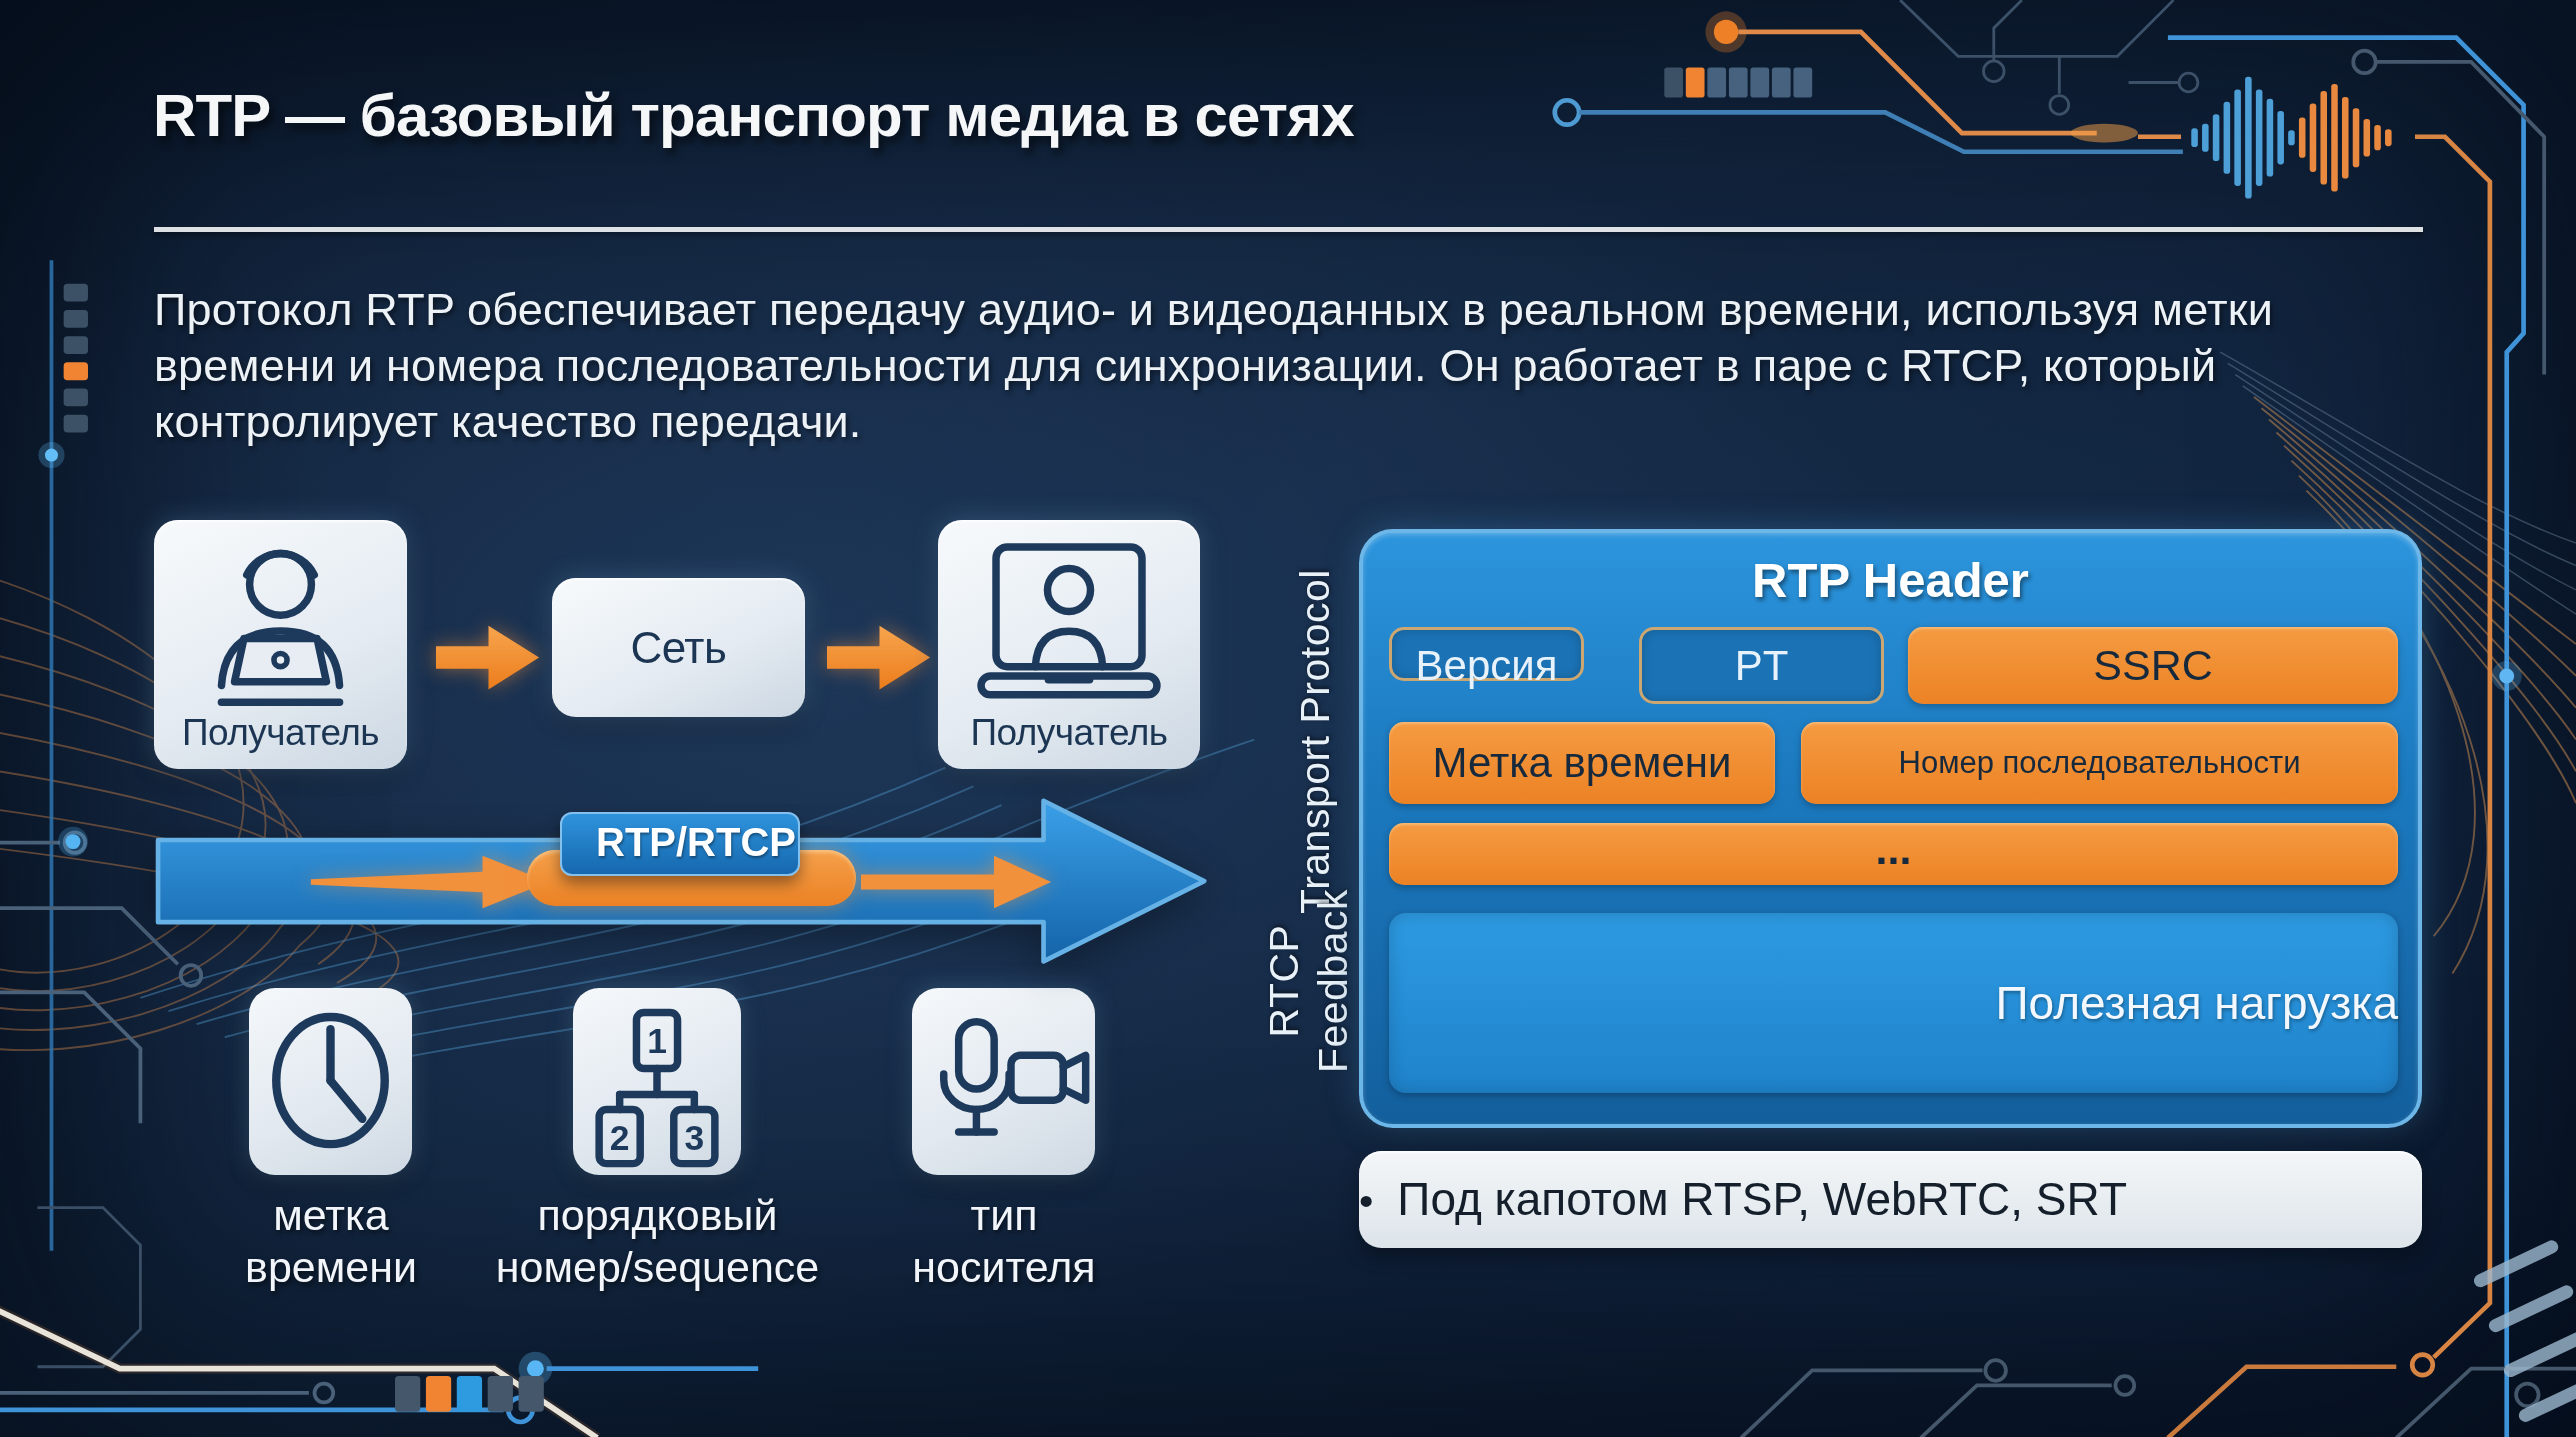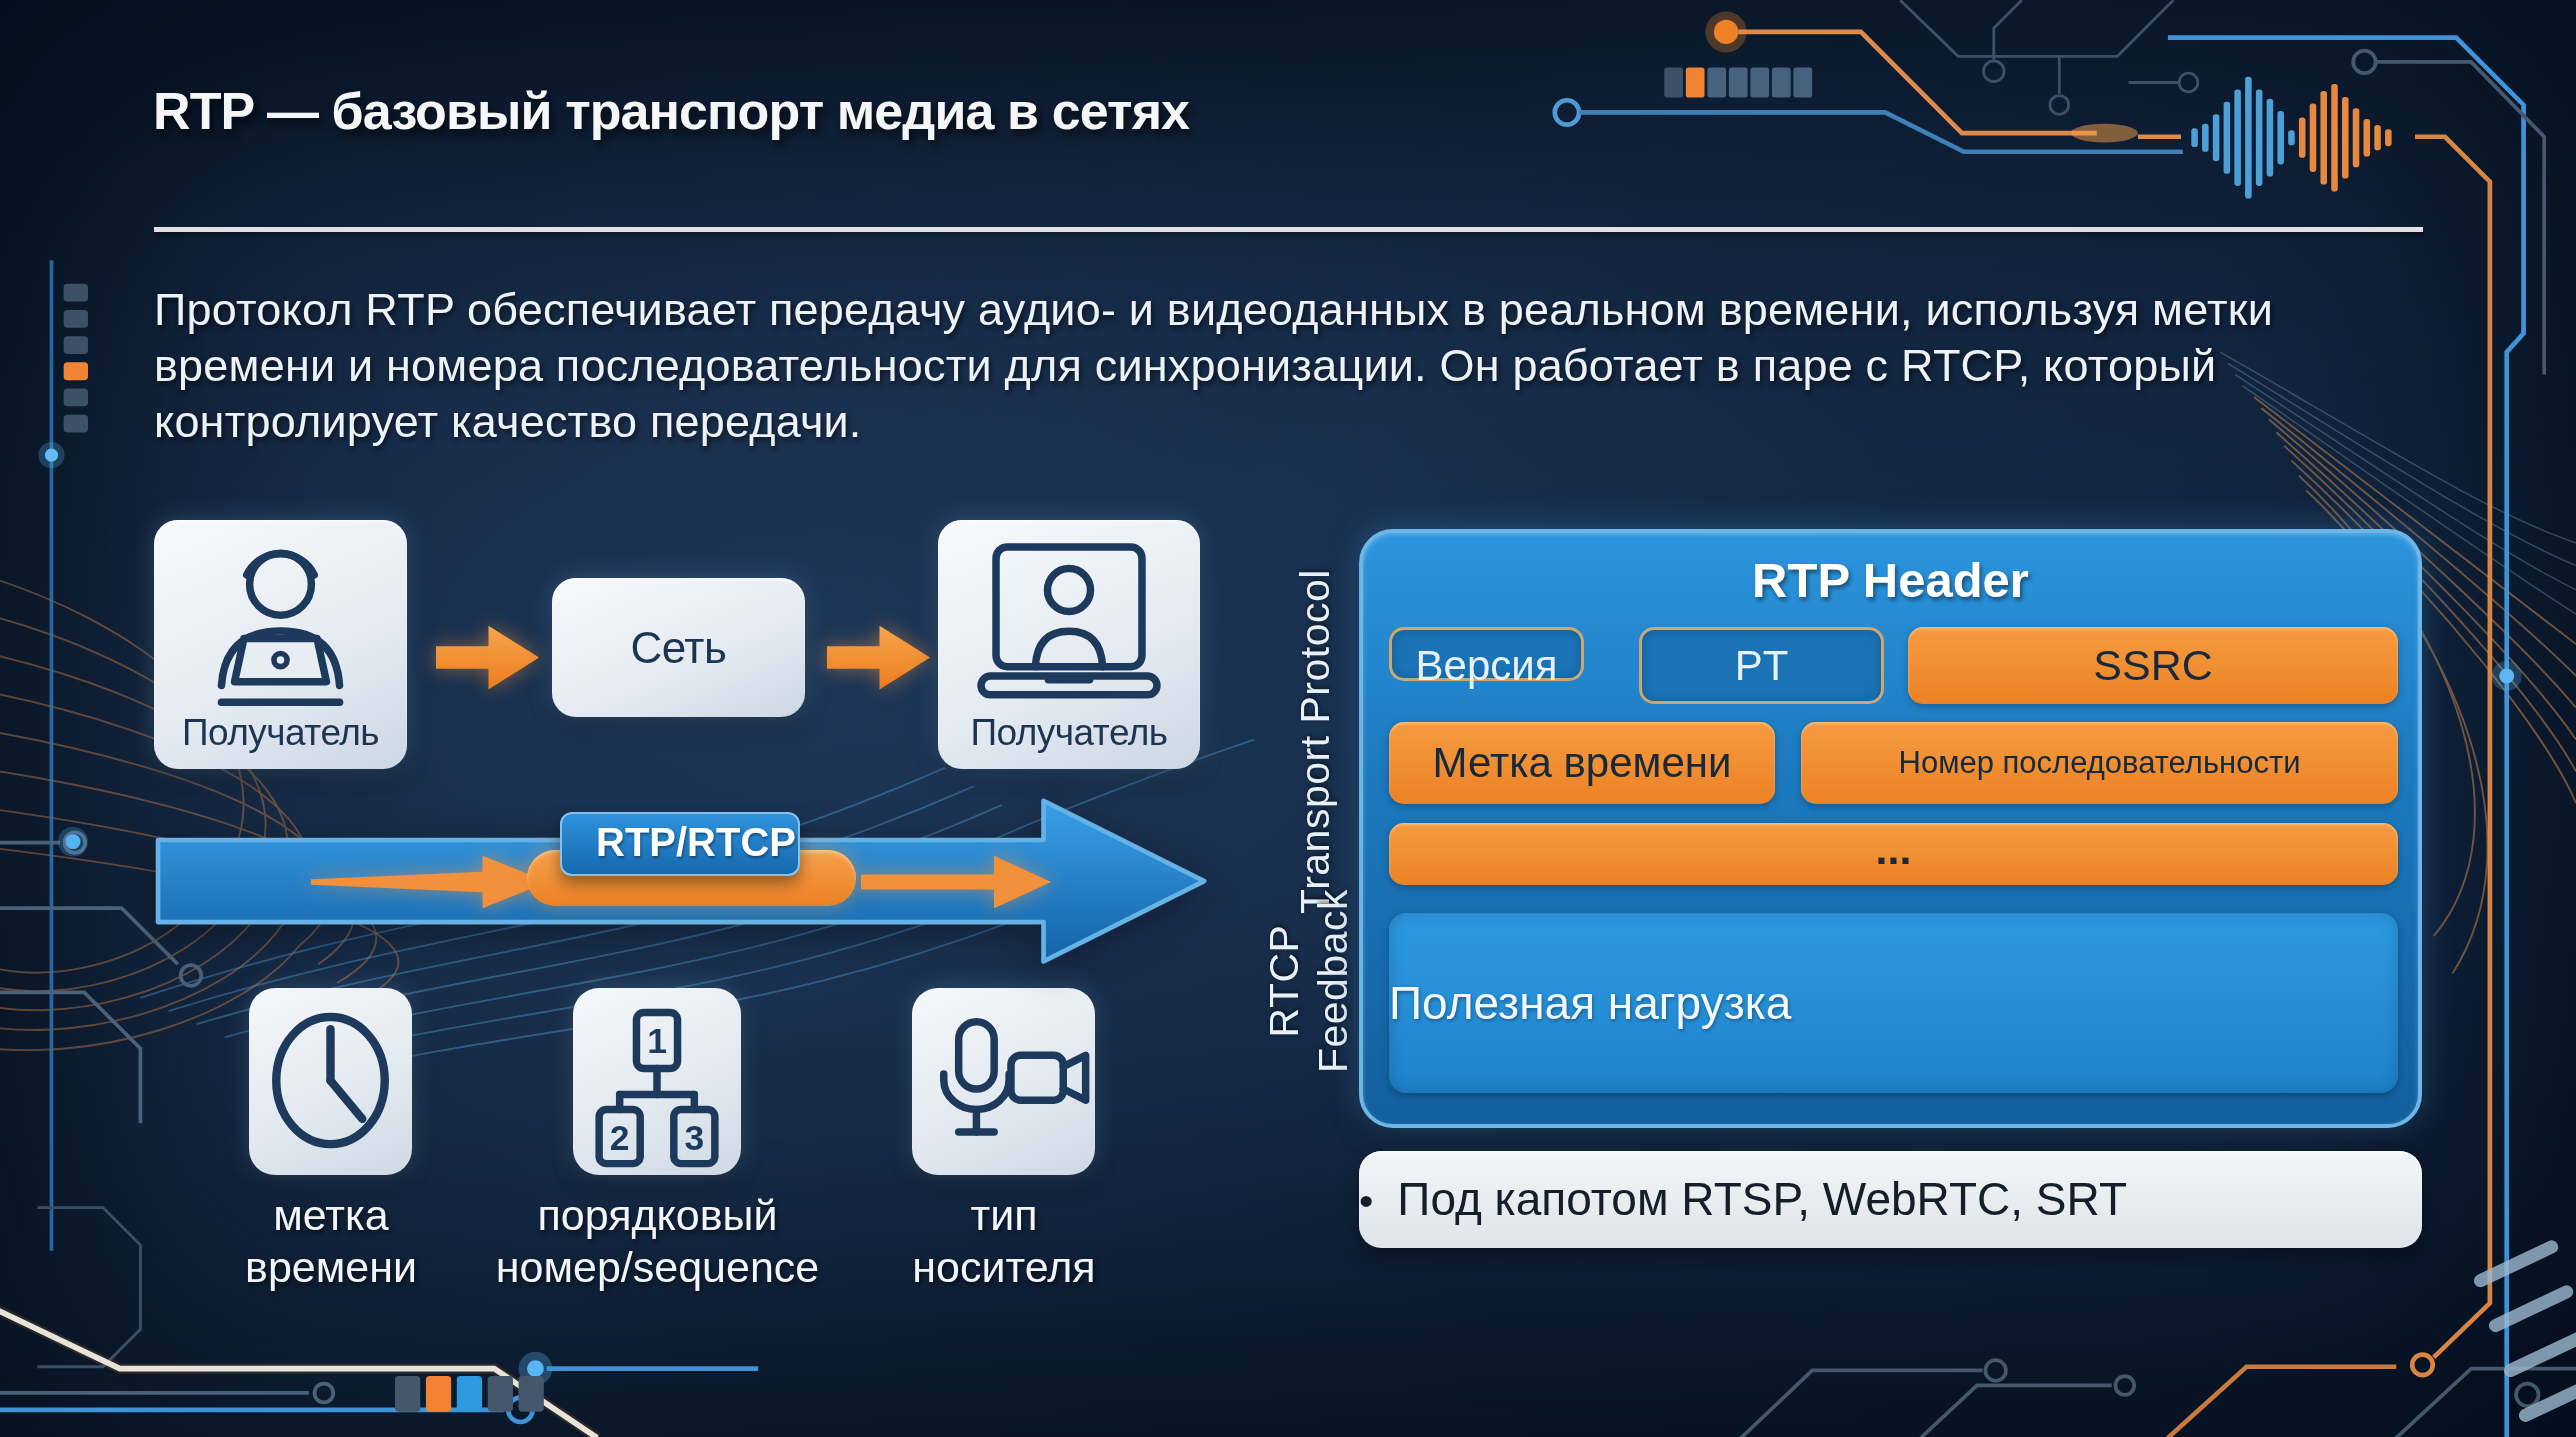--- a/index.html
+++ b/index.html
@@ -10,21 +10,21 @@
       radial-gradient(1872px 1123px at 30% 45%, rgba(42,74,116,.50), rgba(0,0,0,0) 62%),
       radial-gradient(1591px 936px at 80% 55%, rgba(28,58,94,.45), rgba(0,0,0,0) 65%),
       linear-gradient(135deg,#0c1a2e 0%,#132741 45%,#0b1930 100%);
     box-shadow:inset 0 0 300px 84px rgba(2,7,15,.6);
   }
   .abs{position:absolute;}
   #deco{position:absolute;left:0;top:0;pointer-events:none;}
 
   .title{
     left:153px;top:81px;width:1872px;height:112px;
-    font-size:52px;font-weight:700;color:#f4f6f8;letter-spacing:-0.9px;
+    font-size:60px;font-weight:700;color:#f4f6f8;letter-spacing:-0.9px;
     text-shadow:3.7px 5.6px 8.4px rgba(0,0,0,.6);
   }
   .divider{left:154px;top:227px;width:2269px;height:4.7px;background:#e9ecee;opacity:.95;
     box-shadow:0 2.8px 5.6px rgba(0,0,0,.4);}
   .desc{left:154px;top:282px;width:2303px;font-size:45px;line-height:56px;color:#edf2f7;
     text-shadow:1.9px 2.8px 5.6px rgba(0,0,0,.55);letter-spacing:0.2px;}
 
   .card{
     border-radius:24px;
     background:linear-gradient(155deg,#f7fafc 0%,#e3eaf1 60%,#ccd7e2 100%);
@@ -78,21 +78,21 @@
   .f-version{left:26px;top:94px;width:195px;height:54px;font-size:42px;line-height:71px;}
   .f-pt{left:270px;top:94px;width:245px;height:77px;font-size:42px;line-height:71px;margin-left:6px;}
   .f-ssrc{left:545px;top:94px;width:490px;height:77px;font-size:43px;line-height:77px;}
   .f-ts{left:26px;top:189px;width:386px;height:82px;font-size:42px;line-height:82px;}
   .f-seq{left:438px;top:189px;width:597px;height:82px;font-size:31px;line-height:82px;}
   .f-ext{left:26px;top:290px;width:1009px;height:62px;font-size:43px;line-height:52px;font-weight:700;}
   .payload{
     position:absolute;left:26px;top:380px;width:1009px;height:180px;border-radius:17px;
     background:linear-gradient(180deg,#2d9ae2,#1f83cb);
     box-shadow:inset 0 0 17px rgba(0,0,0,.18),0 2.8px 7.5px rgba(0,0,0,.25);
-    color:#f2f8fd;font-size:46px;line-height:180px;text-align:left;
+    color:#f2f8fd;font-size:46px;line-height:180px;text-align:right;
     text-shadow:0.9px 1.9px 3.7px rgba(0,0,0,.35);
   }
   .vlabel{color:#e9f1f8;font-size:41px;letter-spacing:0.5px;text-align:center;
     transform:rotate(-90deg);text-shadow:1.9px 1.9px 4.7px rgba(0,0,0,.55);}
   .vlabel-top{left:1095px;top:719px;width:440px;line-height:45px;}
   .vlabel-bot{left:1185px;top:932px;width:247px;line-height:49px;}
 
   .footnote{
     left:1359px;top:1151px;width:1063px;height:97px;border-radius:22.5px;
     background:linear-gradient(180deg,#f3f6f8,#dde4ea);

